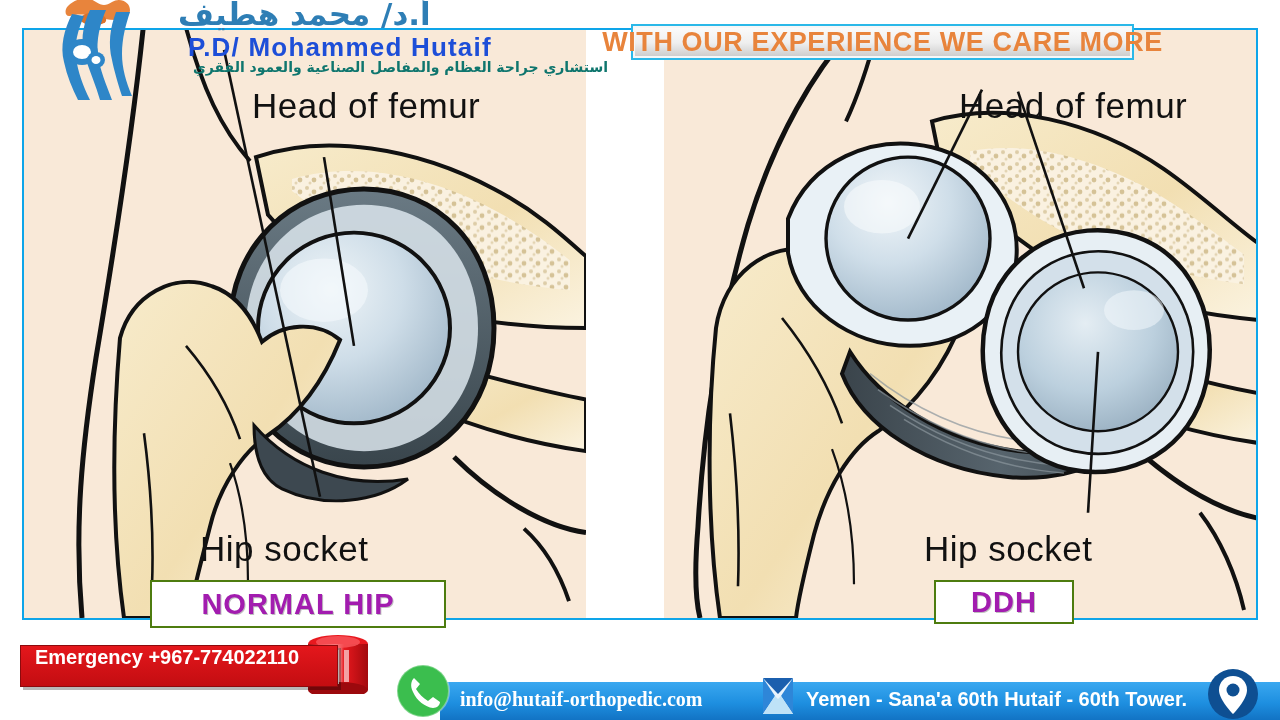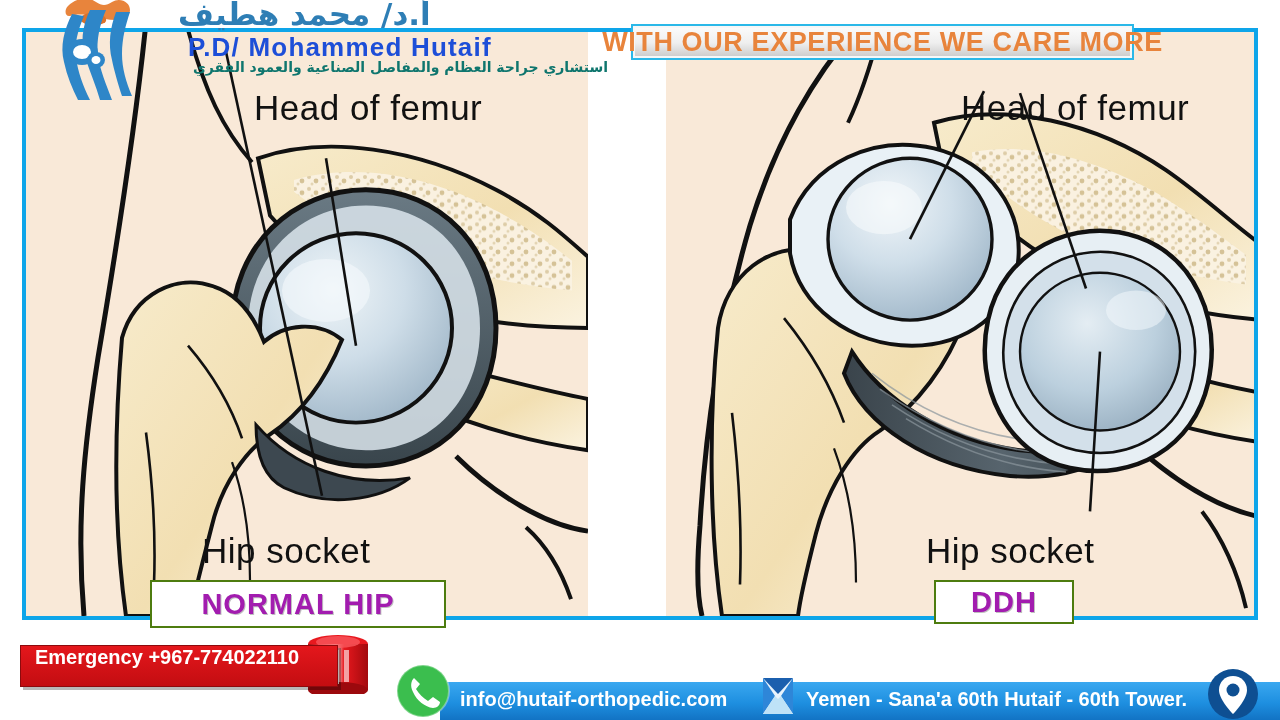--- a/index.html
+++ b/index.html
@@ -8,21 +8,21 @@
     background: #ffffff;
     font-family: "Liberation Sans", sans-serif;
     overflow: hidden;
   }
   #stage { position: relative; width: 1280px; height: 720px; background:#fff; }
 
   
   .frame {
     position: absolute; left: 22px; top: 28px;
     width: 1236px; height: 592px;
-    border: 4px solid #0ea5e9;
+    border: 2px solid #0ea5e9;
     background: #ffffff;
     overflow: hidden;
   }
   .panel { position: absolute; top: 0; height: 100%; background: #F9E9D8; }
   .panel-left  { left: 0;    width: 562px; }
   .panel-right { left: 640px; width: 596px; }
   .panel-gap   { position:absolute; left:562px; top:0; width:78px; height:100%; background:#ffffff; }
 
   .art { position: absolute; inset: 0; }
   .art svg { display:block; width:100%; height:100%; }
@@ -136,21 +136,21 @@
 
   .bluebar {
     position: absolute; left: 440px; top: 682px;
     width: 840px; height: 38px;
     background: linear-gradient(180deg,#3AA8F0 0%, #1E8FE0 55%, #1273C4 100%);
     display: flex; align-items: center;
   }
   .email-text {
     position: absolute; left: 460px; top: 688px;
     color: #ffffff; font-size: 20px; font-weight: bold;
-    white-space: nowrap; z-index: 6;
+    white-space: nowrap; z-index: 6; font-family: Liberation Serif, serif;
   }
   .icon-mail { position: absolute; left: 755px; top: 672px; width: 46px; height: 46px; z-index: 7; }
   .icon-mail svg { display:block; width:100%; height:100%; }
 
   .addr-text {
     position: absolute; left: 806px; top: 688px;
     color: #ffffff; font-size: 20px; font-weight: bold;
     white-space: nowrap; z-index: 6;
   }
   .icon-pin { position: absolute; left: 1207px; top: 668px; width: 52px; height: 52px; z-index: 7; }

